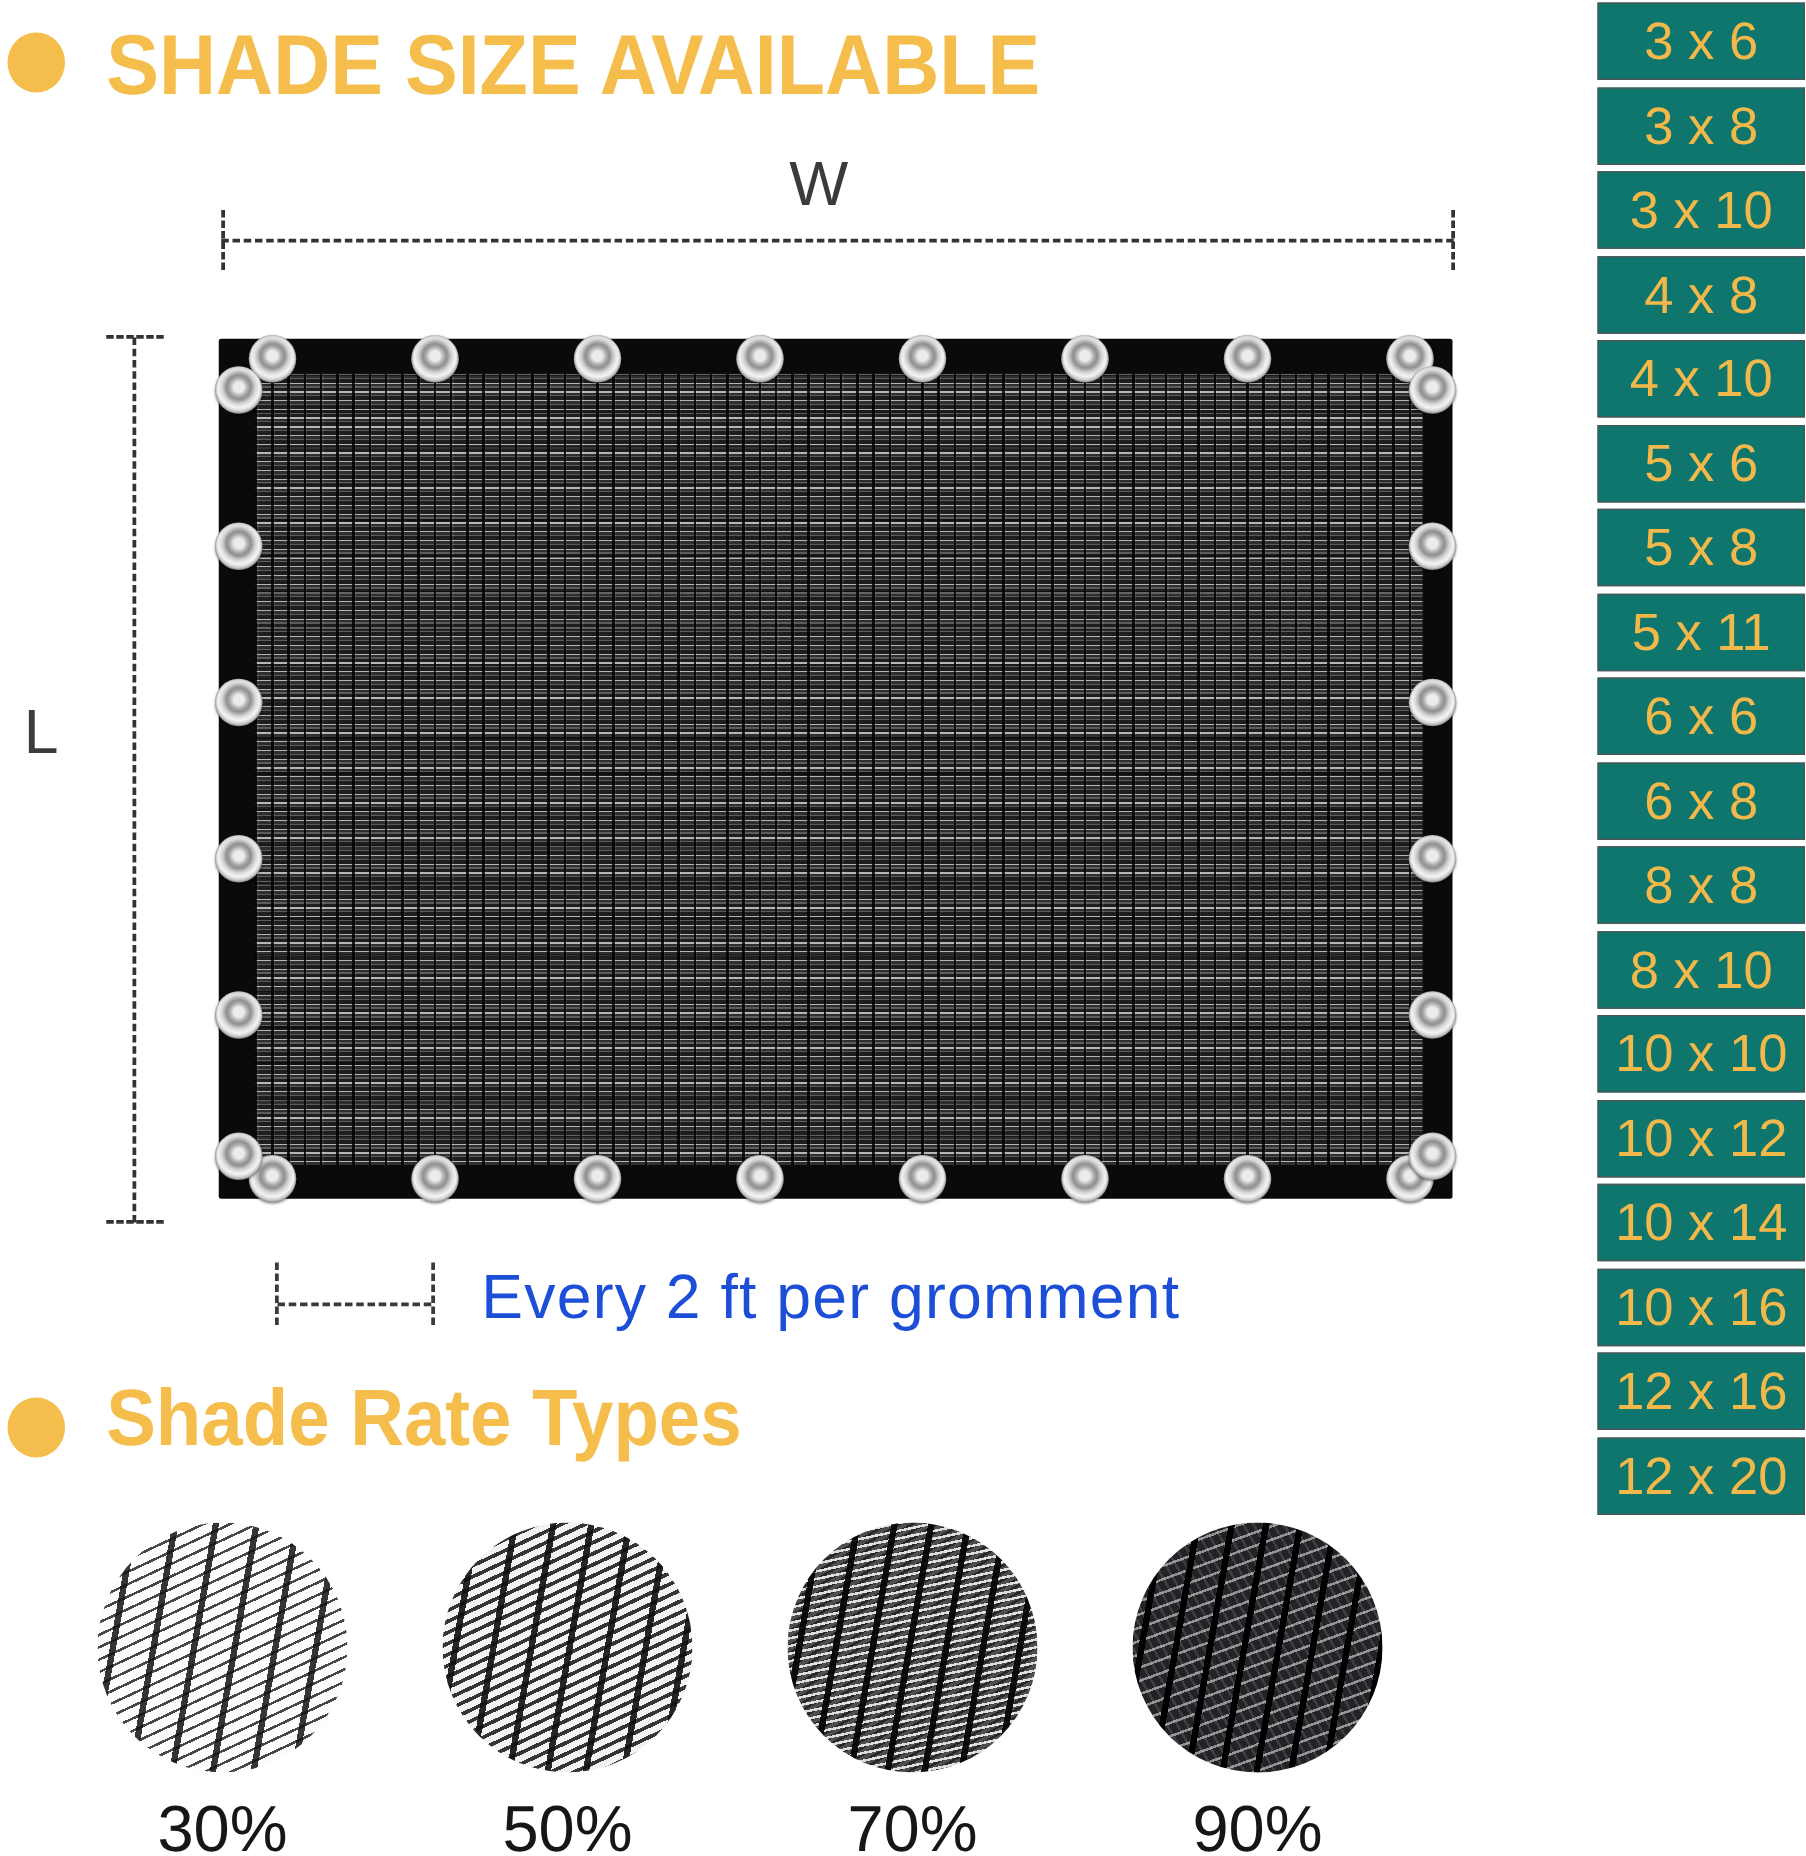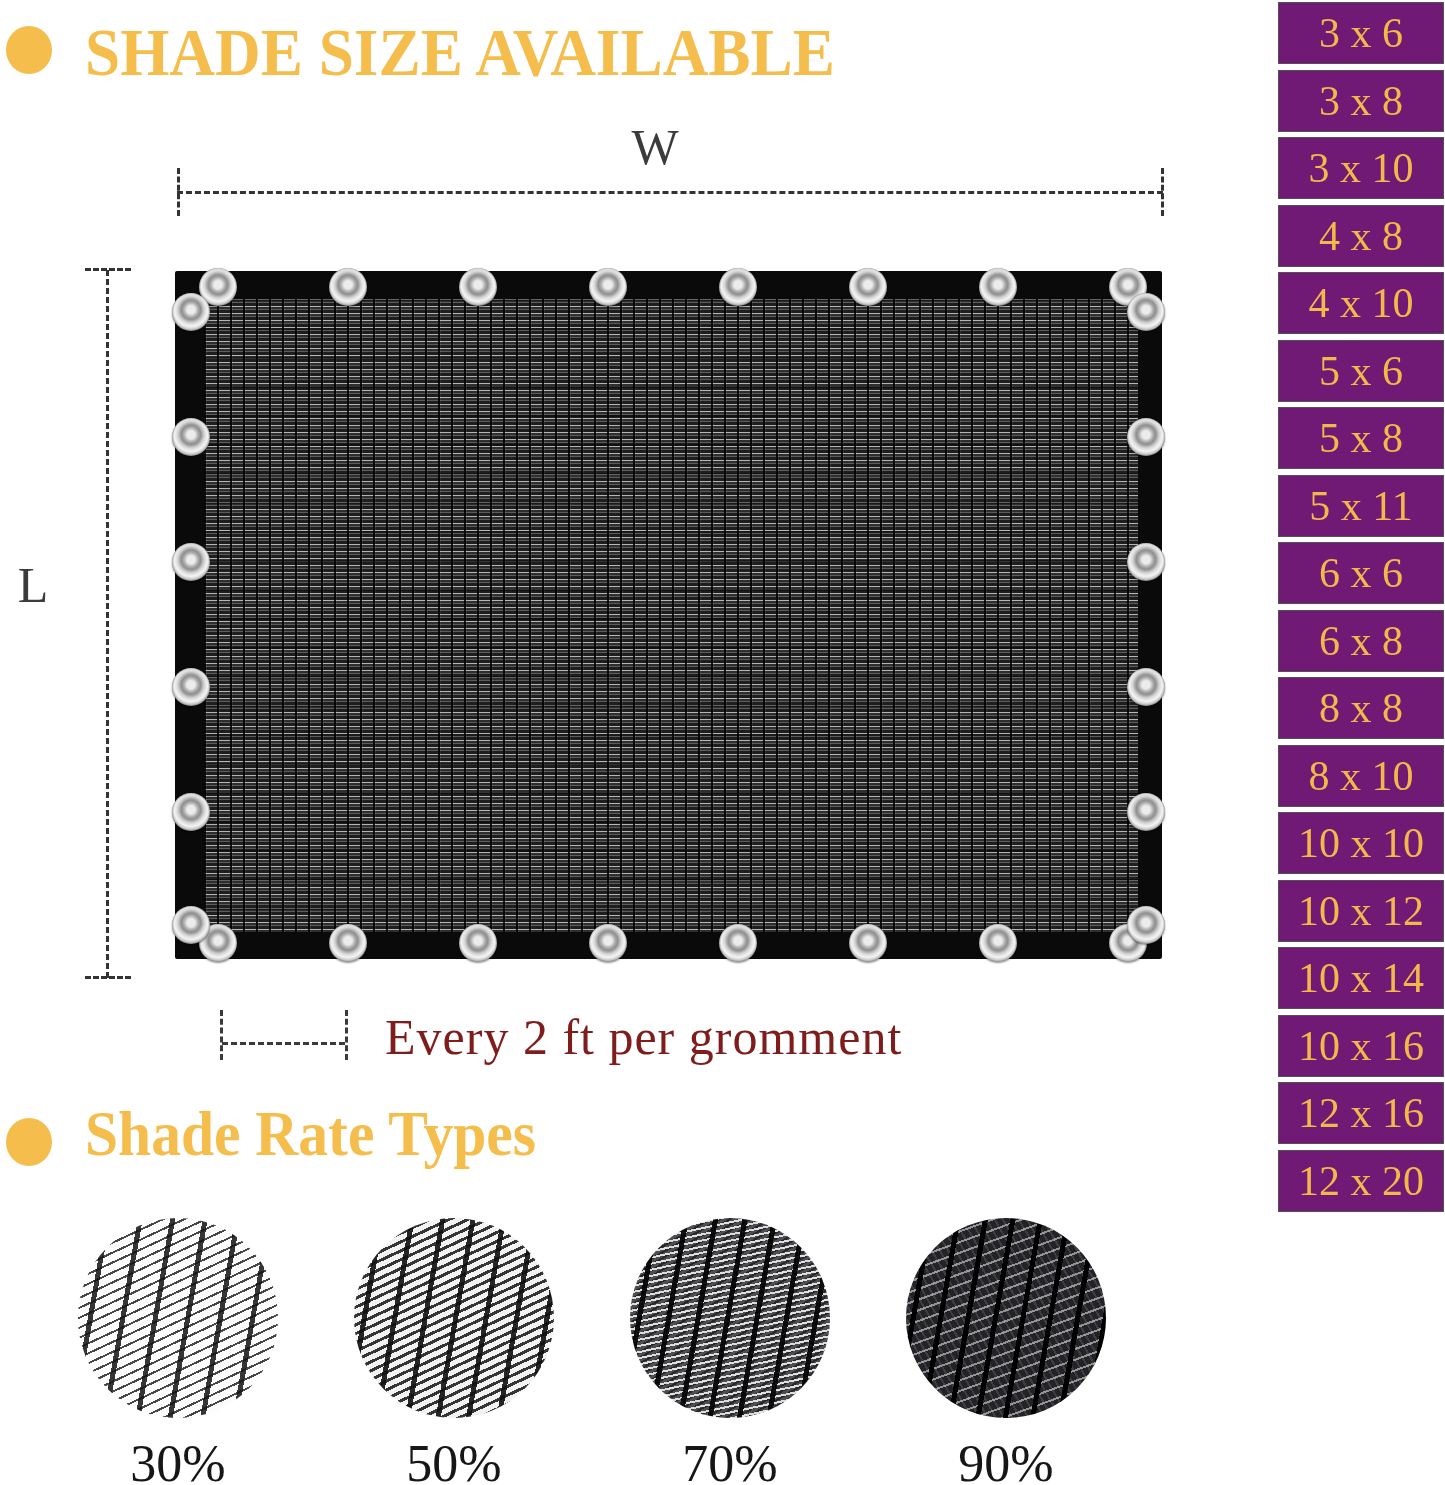--- a/index.html
+++ b/index.html
@@ -1,18 +1,18 @@
 <!DOCTYPE html>
 <html><head>
 <meta charset="utf-8">
 <style>
   html,body{margin:0;padding:0;background:#fff;}
   #canvas{
     position:relative;width:1445px;height:1485px;background:#ffffff;overflow:hidden;
-    font-family:Liberation Serif, serif;
+    font-family:Liberation Sans, sans-serif;
   }
   
   .bullet{position:absolute;border-radius:50%;background:#F5BD4C;}
   .bullet.b1{left:6px;top:26px;width:46px;height:48px;}
   .bullet.b2{left:6px;top:1118px;width:46px;height:48px;}
   .h-title{
     position:absolute;color:#F5BD4C;font-weight:bold;white-space:nowrap;
     transform:scaleX(.93);transform-origin:left top;letter-spacing:0px;line-height:1;
   }
   #title-size{left:85px;top:18px;font-size:68px;}
@@ -46,21 +46,21 @@
     position:absolute;width:38px;height:38px;border-radius:50%;
     transform:translate(-50%,-50%);
     background:radial-gradient(circle at 50% 44%, #ececec 0 14%, #a9a9a9 26%, #8f8f8f 34%, #d6d6d6 47%, #f4f4f4 58%, #b5b5b5 74%, #7e7e7e 88%, #5c5c5c 100%);
     box-shadow:inset 0 0 2px rgba(0,0,0,.65), 0 1px 2px rgba(0,0,0,.45);
   }
   
   #gnote-tick-l{left:220px;top:1010px;height:50px;border-left:3px dashed #3a3a3a;}
   #gnote-tick-r{left:345px;top:1010px;height:50px;border-left:3px dashed #3a3a3a;}
   #gnote-line{left:222px;top:1042px;width:123px;border-top:3px dashed #3a3a3a;}
   #gnote-text{
-    position:absolute;left:385px;top:1008px;font-size:50px;color:#7f1d1d;
+    position:absolute;left:385px;top:1008px;font-size:50px;color:#1d4ed8;
     letter-spacing:1px;white-space:nowrap;
   }
   
   #rates{
     position:absolute;left:0;top:1218px;width:1260px;
     display:flex;gap:76px;padding-left:78px;
   }
   .rate{width:200px;display:flex;flex-direction:column;align-items:center;}
   .swatch{width:200px;height:200px;border-radius:50%;}
   .rate.idx-0 .swatch{
@@ -89,21 +89,21 @@
       repeating-linear-gradient(160deg, rgba(235,235,235,.55) 0 2px, rgba(0,0,0,0) 2px 10px),
       repeating-linear-gradient(60deg, rgba(255,255,255,.12) 0 2px, rgba(0,0,0,0) 2px 7px);
   }
   .pct{margin-top:16px;font-size:52px;color:#161616;}
   
   #sizes{
     position:absolute;left:1278px;top:2px;width:166px;
     display:flex;flex-direction:column;gap:5.5px;
   }
   .size-box{
-    box-sizing:border-box;height:62px;background:#701a75;border:1px solid #525254;
+    box-sizing:border-box;height:62px;background:#0f766e;border:1px solid #525254;
     display:flex;align-items:center;justify-content:center;
     color:#F2B84A;font-size:42px;white-space:nowrap;
   }
 </style>
 </head>
 <body>
 
 <div id="canvas">
 
   <span class="bullet b1"></span>

